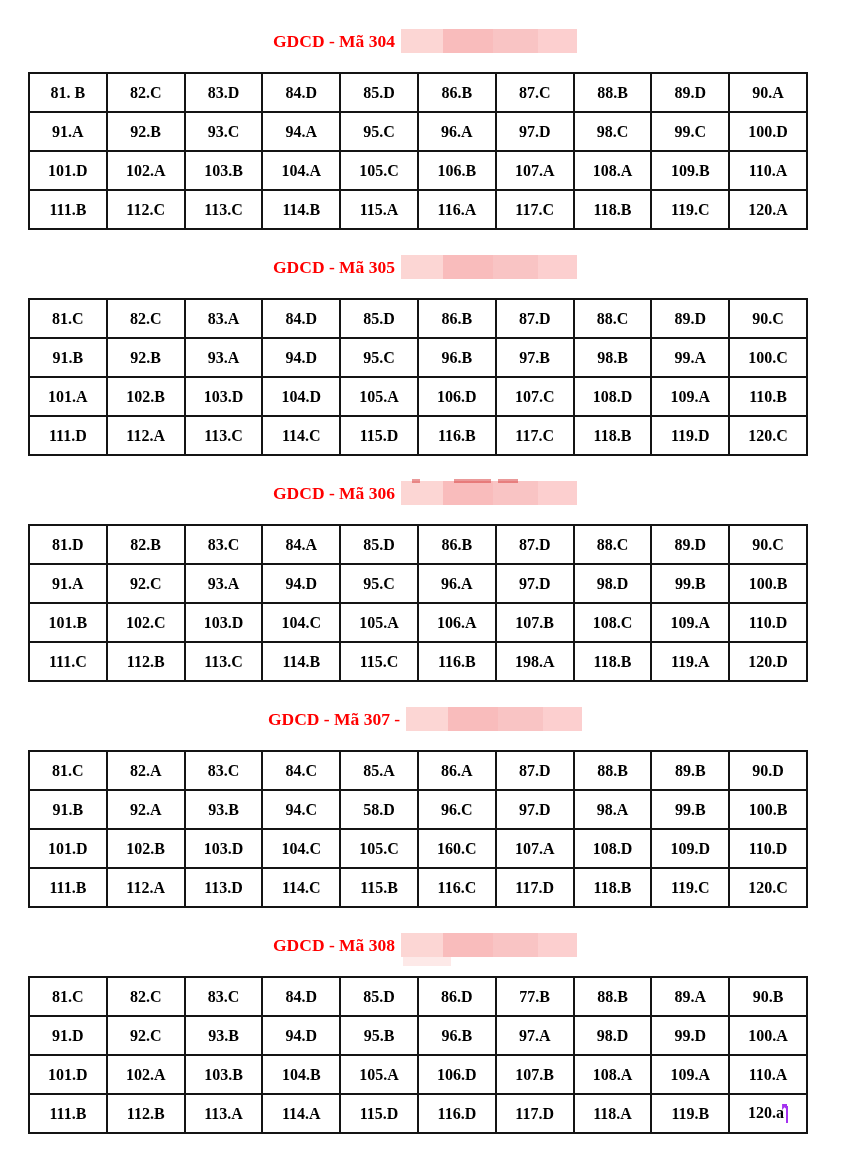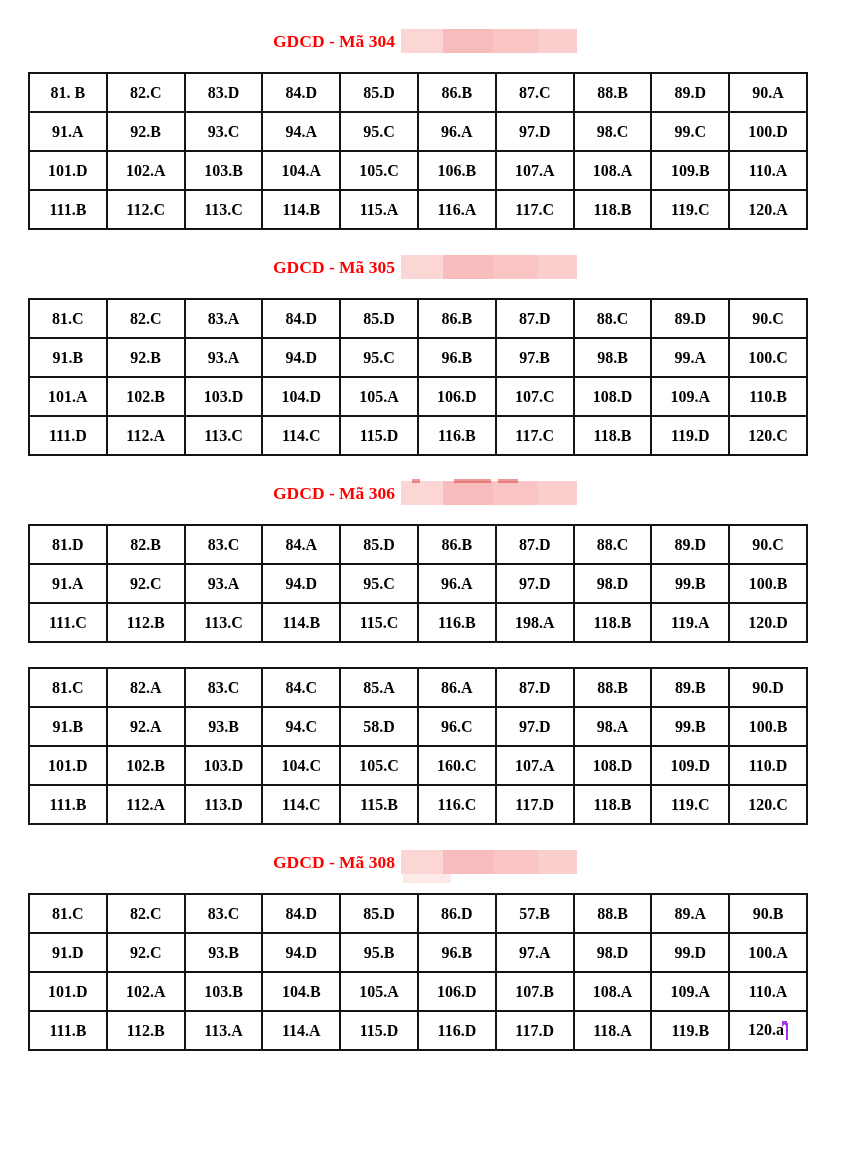--- a/index.html
+++ b/index.html
@@ -262,34 +262,55 @@
           <td>93.A</td>
           <td>94.D</td>
           <td>95.C</td>
           <td>96.A</td>
           <td>97.D</td>
           <td>98.D</td>
           <td>99.B</td>
           <td>100.B</td>
         </tr>
         <tr>
+          <td>101.B</td>
+          <td>102.C</td>
+          <td>103.D</td>
+          <td>104.C</td>
+          <td>105.A</td>
+          <td>106.A</td>
+          <td>107.B</td>
+          <td>108.C</td>
+          <td>109.A</td>
+          <td>110.D</td>
+        </tr>
+        <tr>
           <td>111.C</td>
           <td>112.B</td>
           <td>113.C</td>
           <td>114.B</td>
           <td>115.C</td>
           <td>116.B</td>
           <td>198.A</td>
           <td>118.B</td>
           <td>119.A</td>
           <td>120.D</td>
         </tr>
       </tbody>
   </table>
 
+  <div class="hdr">
+    <span class="hdr-title">GDCD - Mã 307 -</span>
+    <span class="red-block">
+      <span class="seg seg1"></span>
+      <span class="seg seg2"></span>
+      <span class="seg seg3"></span>
+      <span class="seg seg4"></span>
+    </span>
+  </div>
   <table class="answers">
     <tbody>
         <tr>
           <td>81.C</td>
           <td>82.A</td>
           <td>83.C</td>
           <td>84.C</td>
           <td>85.A</td>
           <td>86.A</td>
           <td>87.D</td>
@@ -348,21 +369,21 @@
   </div>
   <table class="answers">
     <tbody>
         <tr>
           <td>81.C</td>
           <td>82.C</td>
           <td>83.C</td>
           <td>84.D</td>
           <td>85.D</td>
           <td>86.D</td>
-          <td>57.B</td>
+          <td>77.B</td>
           <td>88.B</td>
           <td>89.A</td>
           <td>90.B</td>
         </tr>
         <tr>
           <td>91.D</td>
           <td>92.C</td>
           <td>93.B</td>
           <td>94.D</td>
           <td>95.B</td>

